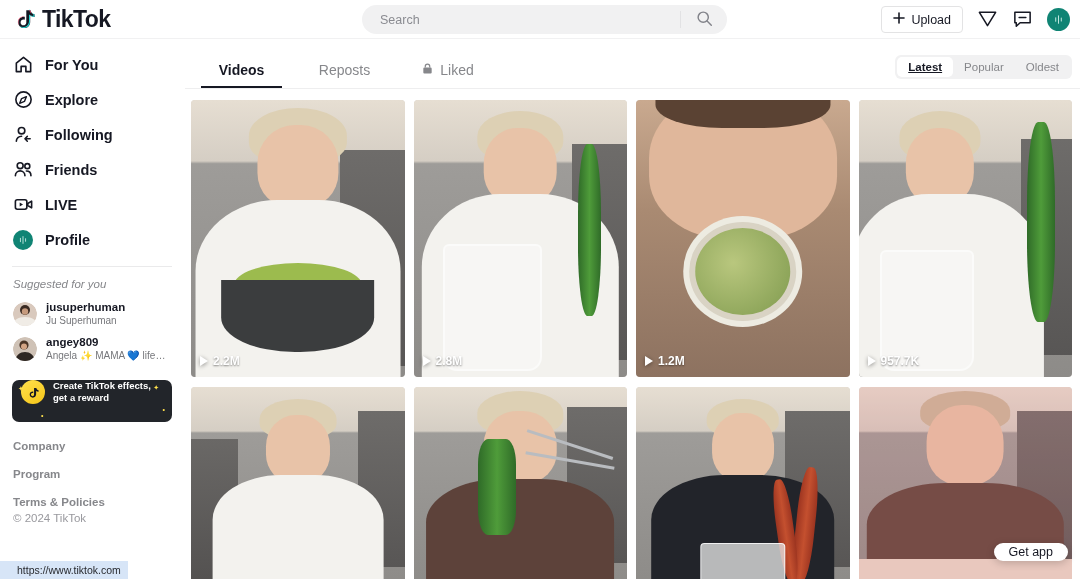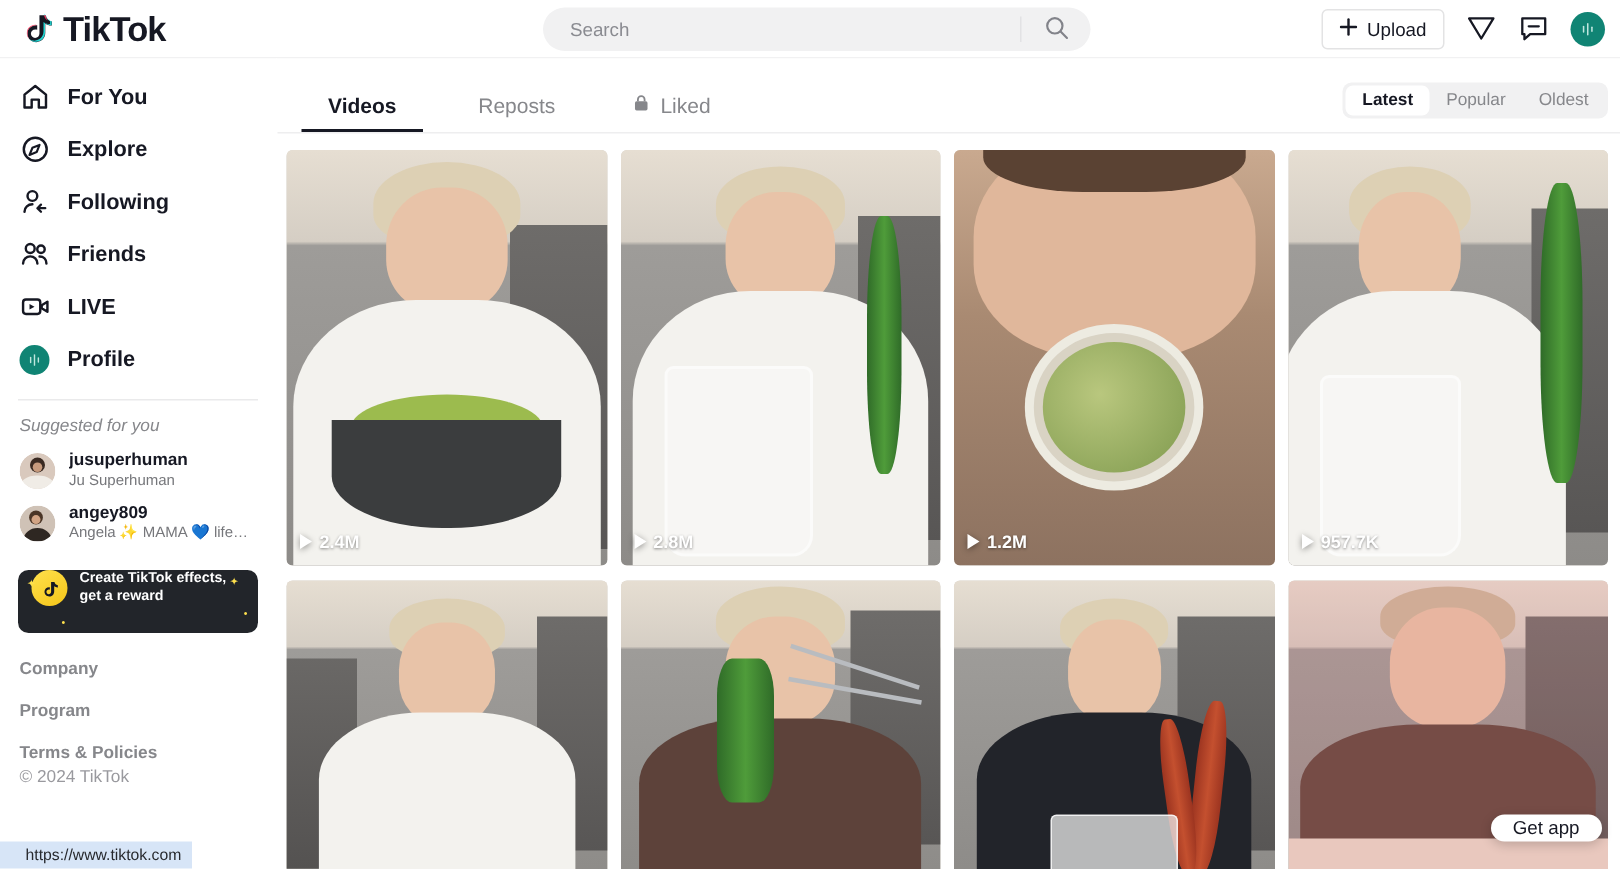--- a/index.html
+++ b/index.html
@@ -146,21 +146,21 @@
   }
   .sort-pills {
     position: absolute; right: 8px; bottom: 9px;
     background: #f1f1f2; border-radius: 6px;
     display: flex; padding: 2px; gap: 0;
   }
   .pill {
     font-size: 11.5px; color: #86878b; padding: 4px 11px;
     border-radius: 5px; cursor: pointer; white-space: nowrap;
   }
-  .pill.active { background: #fff; color: #161823; font-weight: bold; }
+  .pill.active { background: #fff; color: #161823; font-weight: bold; text-decoration: underline; }
 
   .grid {
     padding: 11px 8px 0 6px;
     display: grid; grid-template-columns: repeat(4, 1fr);
     gap: 10px 9px;
   }
   .card {
     position: relative; height: 277px; border-radius: 4px;
     overflow: hidden; cursor: pointer; background: #d8d3cc;
   }
@@ -461,21 +461,21 @@
         <div class="wall"></div>
         <div class="cab" style="top:18%;width:30%;"></div>
         <div class="hair" style="top:3%;width:46%;height:20%;"></div>
         <div class="head" style="top:9%;width:38%;height:30%;"></div>
         <div class="torso shirt-w" style="top:36%;width:96%;height:64%;"></div>
         <div class="salad" style="top:59%;width:60%;height:16%;"></div>
         <div class="bowl" style="top:65%;width:72%;height:26%;"></div>
       </div>
       <div class="views">
         <span class="play-tri"></span>
-        <span>2.4M</span>
+        <span>2.2M</span>
       </div>
     </div>
 
     <div class="card">
       <div class="scene">
         <div class="wall"></div>
         <div class="cab" style="top:16%;width:26%;"></div>
         <div class="hair" style="top:4%;width:40%;height:18%;"></div>
         <div class="head" style="top:10%;width:34%;height:28%;"></div>
         <div class="torso shirt-w" style="top:34%;width:92%;height:66%;"></div>

